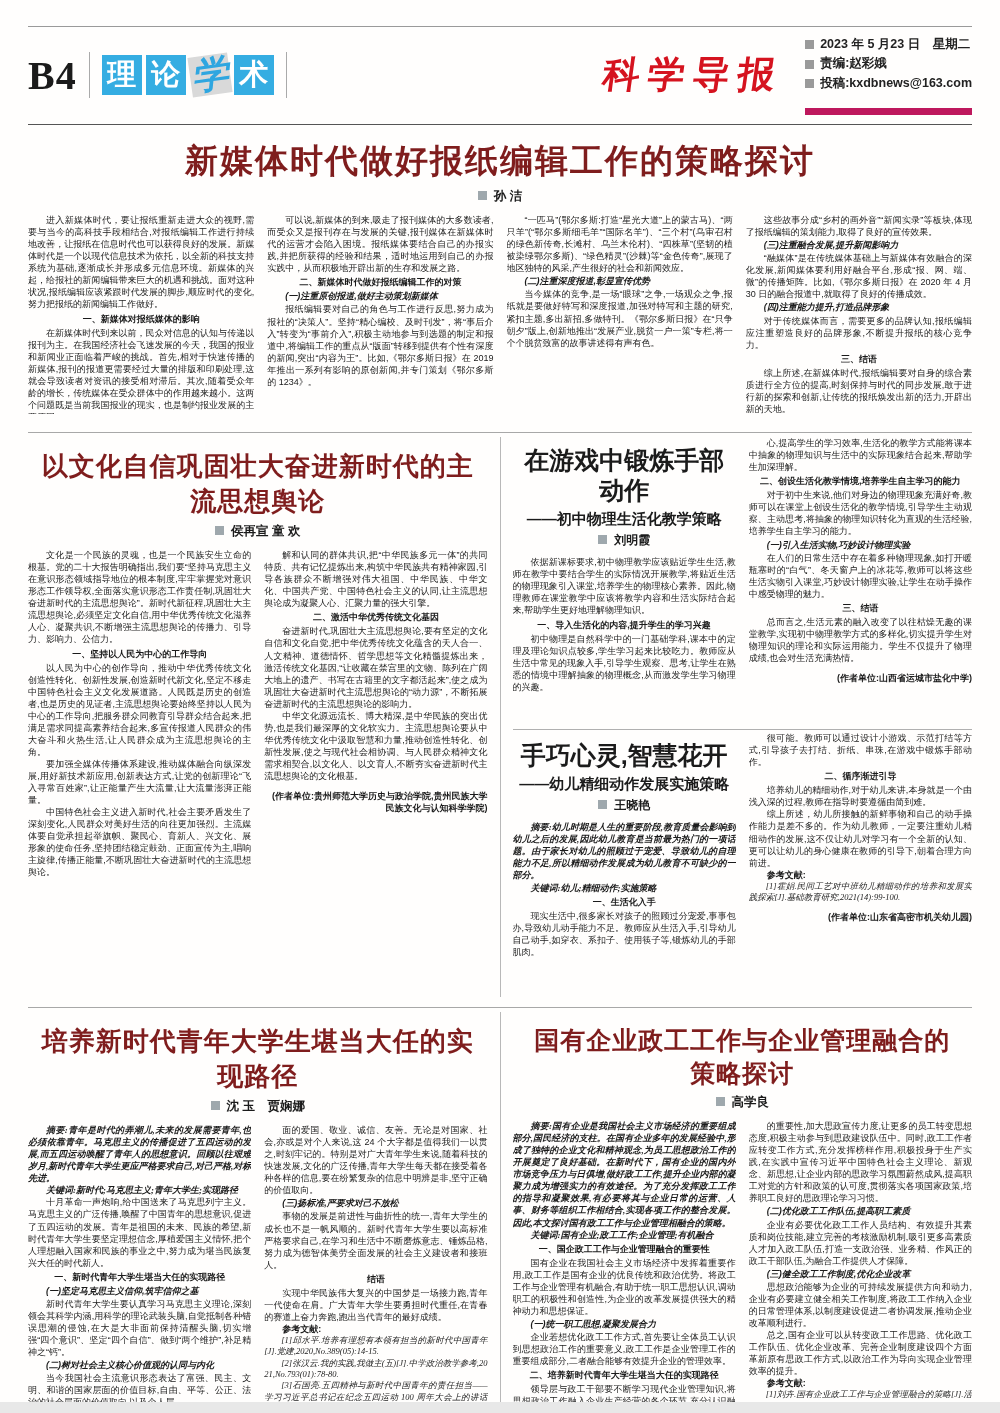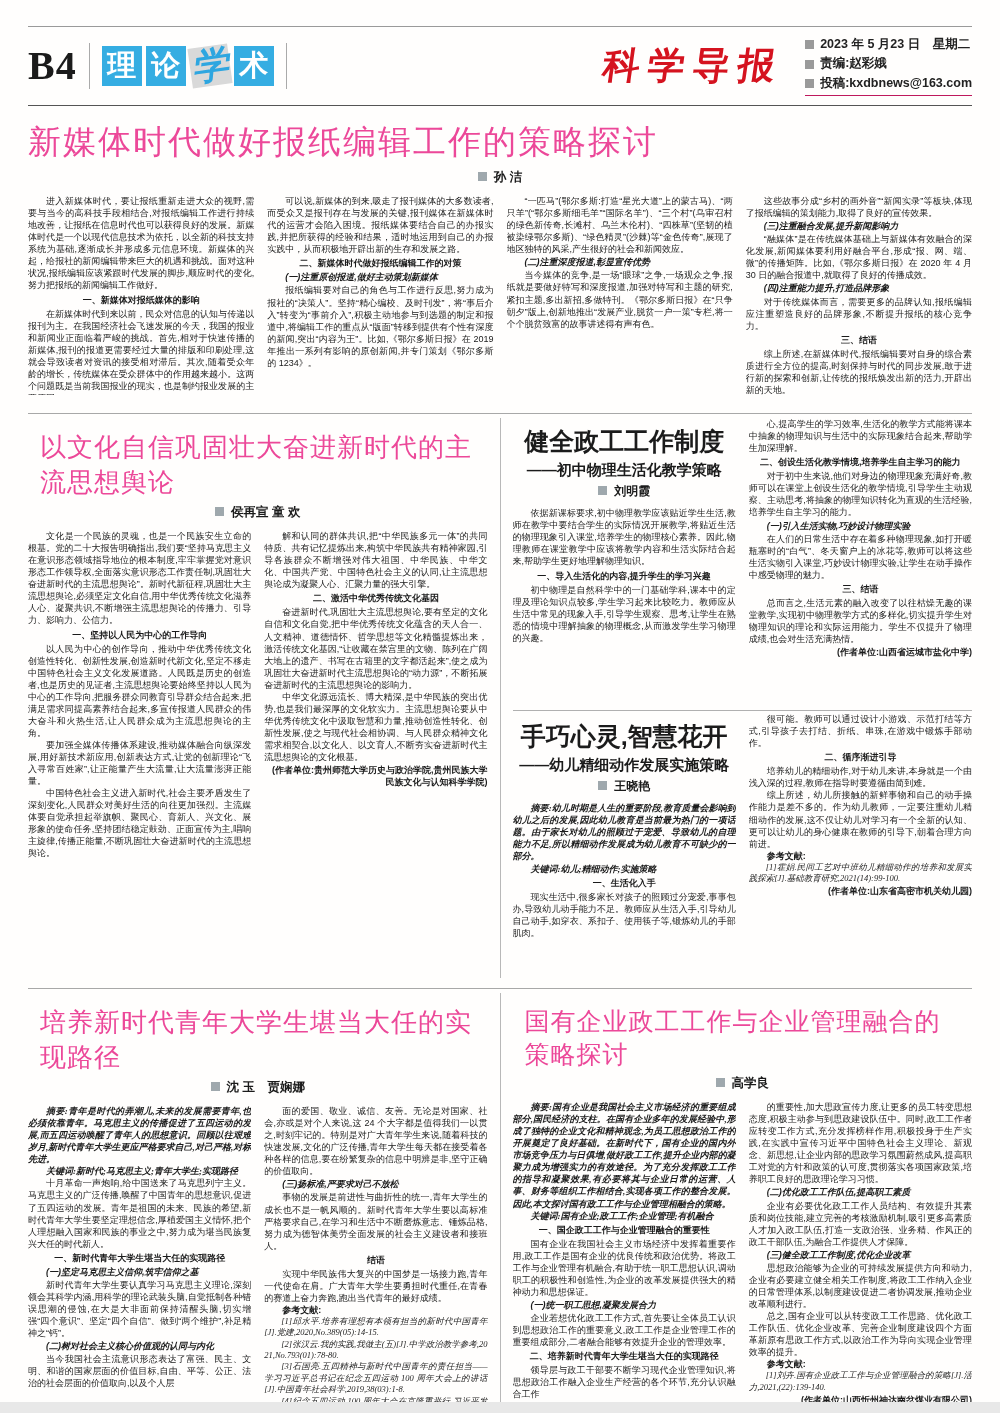--- a/index.html
+++ b/index.html
@@ -17,40 +17,40 @@
   .vsep{width:1px;height:46px;background:#aaa;}
   .tiles{display:flex;gap:4px;align-items:center;}
   .tile{width:40px;height:40px;display:flex;align-items:center;justify-content:center;
         font-size:29px;font-weight:bold;color:#fff;}
   .tile.blue{background:#35ade2;}
   .tile.calli{background:#d9d9d9;color:#2ea6e0;font-family:"DejaVu Serif","Liberation Serif",serif;
         font-style:italic;font-size:37px;transform:rotate(-8deg);font-weight:bold;}
   .hdr-right{display:flex;align-items:center;gap:22px;}
   .masthead{font-family:"Liberation Serif","DejaVu Serif",serif;font-weight:bold;
         font-size:37px;color:#d5131f;letter-spacing:8px;transform:skewX(-8deg);}
-  .pubinfo{border-bottom:1px solid #be185d;padding-bottom:2px;text-align:center;}
+  .pubinfo{border-bottom:7px solid #be185d;padding-bottom:15px;text-align:center;}
   .pubinfo .row{font-size:12.5px;line-height:1.55;display:flex;align-items:center;font-weight:bold;color:#222;}
   .sqicon{width:9px;height:9px;background:#9a9a9a;display:inline-block;margin-right:6px;flex:0 0 auto;}
   
-  .art-title{font-weight:normal;text-align:left;margin:0;color:#ec4899;}
+  .art-title{font-weight:bold;text-align:center;margin:0;color:#7f1d1d;}
   .t-main{font-size:33px;letter-spacing:2px;margin:14px 0 4px;}
   .t-half{font-size:26px;letter-spacing:1px;margin:12px 12px 3px;}
   .art-byline{text-align:center;font-size:12.5px;font-weight:bold;margin:4px 0 9px;}
   .sq{width:9px;height:9px;background:#9fa8ad;display:inline-block;margin-right:7px;}
   .cols{display:flex;gap:13px;}
   .col{flex:1;overflow:hidden;text-align:justify;}
   .col > div{font-size:9px;line-height:1.34;word-break:break-all;text-justify:inter-character;}
   .b-p{text-indent:2em;}
   .b-h1{font-weight:bold;text-align:center;margin:2px 0;}
   .b-h2{font-weight:bold;font-style:italic;text-indent:2em;margin:1px 0;}
   .b-abstract,.b-kw{font-weight:bold;font-style:italic;text-indent:2em;
         font-family:"Liberation Serif","DejaVu Serif",serif;}
   .b-refhead{font-weight:bold;text-indent:2em;}
   .b-ref{font-style:italic;text-indent:2em;font-family:Liberation Serif, serif;font-size:8.5px !important;}
-  .b-author{font-weight:bold;text-align:right;margin-top:1px;}
+  .b-author{font-weight:bold;text-align:right;margin-top:8px;}
   .b-title{font-size:25px !important;font-weight:bold;text-align:center;line-height:1.2 !important;margin:8px 0 2px;}
   .b-subtitle{font-size:15px !important;font-weight:bold;text-align:center;margin:4px 0 3px;}
   .b-byline{text-align:center;font-size:12px !important;font-weight:bold;margin:2px 0 8px;}
   
   .h-media{height:200px;}
   .h-culture{height:448px;}
   .h-physics{height:284px;}
   .h-children{height:232px;}
   .h-youth{height:430px;}
   .h-soe{height:440px;}
@@ -152,21 +152,21 @@
             <div class="b-p">中华文化源远流长、博大精深,是中华民族的突出优势,也是我们最深厚的文化软实力。主流思想舆论要从中华优秀传统文化中汲取智慧和力量,推动创造性转化、创新性发展,使之与现代社会相协调、与人民群众精神文化需求相契合,以文化人、以文育人,不断夯实奋进新时代主流思想舆论的文化根基。</div>
             <div class="b-author">(作者单位:贵州师范大学历史与政治学院,贵州民族大学民族文化与认知科学学院)</div>
           </div>
         </div>
     </div>
     <div class="vdiv"></div>
     <div class="half">
       <div>
         <div class="cols h-physics">
             <div class="col">
-              <div class="b-title">健全政工工作制度</div>
+              <div class="b-title">在游戏中锻炼手部动作</div>
               <div class="b-subtitle">——初中物理生活化教学策略</div>
               <div class="b-byline"><span class="sq"></span><span>刘明霞</span></div>
               <div class="b-p">依据新课标要求,初中物理教学应该贴近学生生活,教师在教学中要结合学生的实际情况开展教学,将贴近生活的物理现象引入课堂,培养学生的物理核心素养。因此,物理教师在课堂教学中应该将教学内容和生活实际结合起来,帮助学生更好地理解物理知识。</div>
               <div class="b-h1">一、导入生活化的内容,提升学生的学习兴趣</div>
               <div class="b-p">初中物理是自然科学中的一门基础学科,课本中的定理及理论知识点较多,学生学习起来比较吃力。教师应从生活中常见的现象入手,引导学生观察、思考,让学生在熟悉的情境中理解抽象的物理概念,从而激发学生学习物理的兴趣。</div>
             </div>
             <div class="col">
               <div class="b-p">心,提高学生的学习效率,生活化的教学方式能将课本中抽象的物理知识与生活中的实际现象结合起来,帮助学生加深理解。</div>
               <div class="b-h1">二、创设生活化教学情境,培养学生自主学习的能力</div>
               <div class="b-p">对于初中生来说,他们对身边的物理现象充满好奇,教师可以在课堂上创设生活化的教学情境,引导学生主动观察、主动思考,将抽象的物理知识转化为直观的生活经验,培养学生自主学习的能力。</div>

